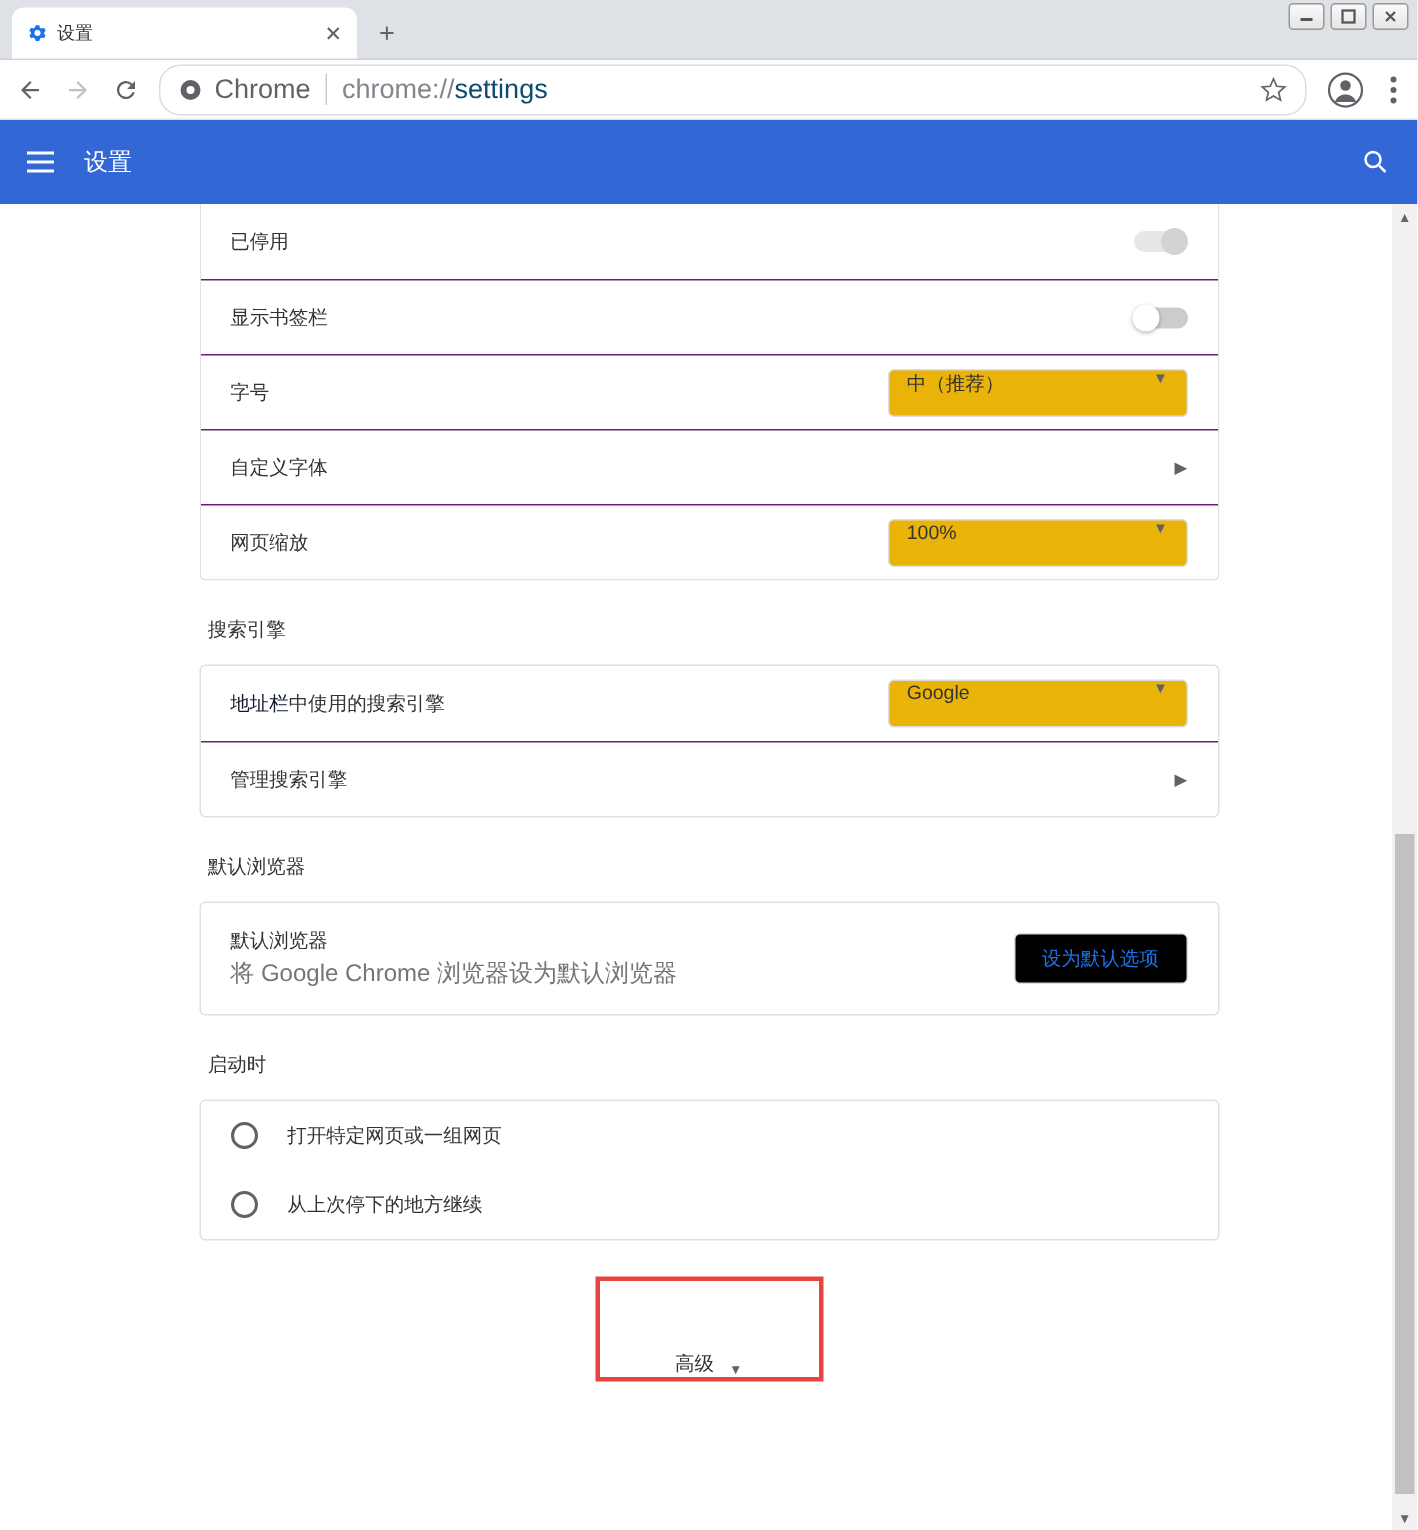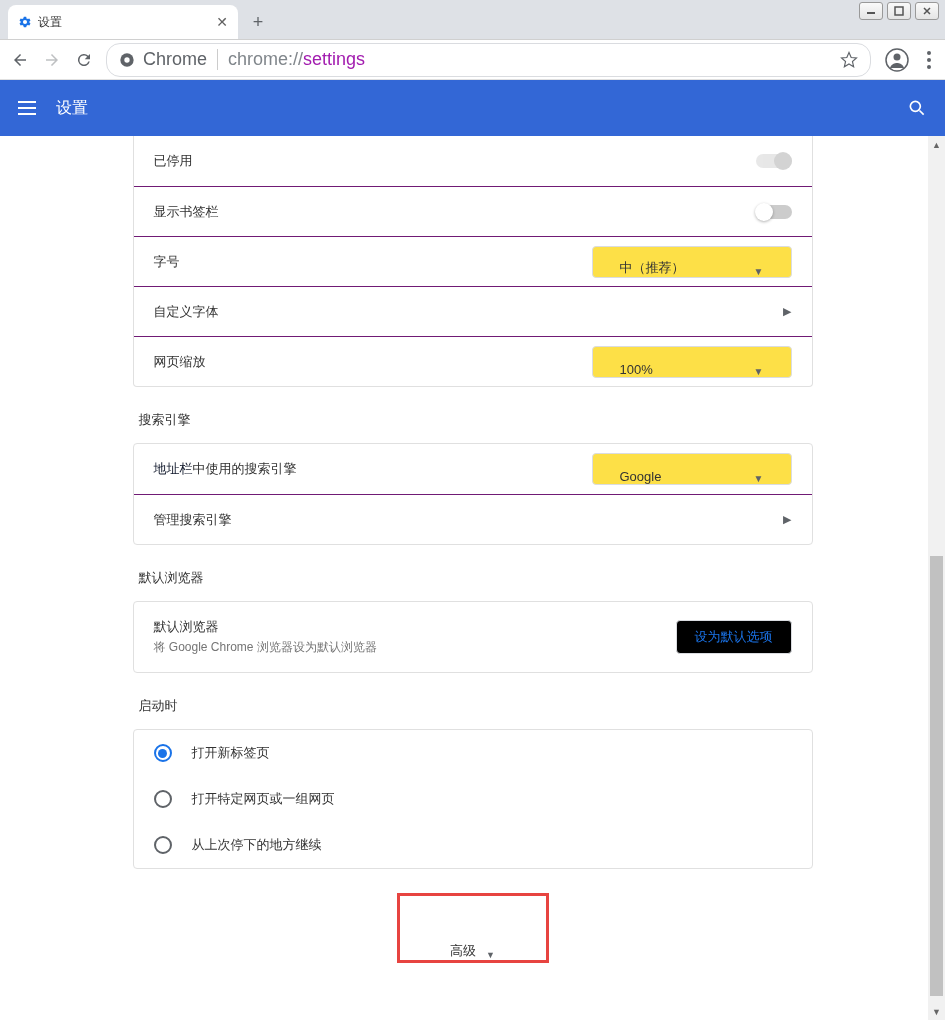--- a/index.html
+++ b/index.html
@@ -15,21 +15,21 @@
 .tab .gear { color: #1a73e8; margin-right: 6px; }
 .tab .close { margin-left: auto; color: #616161; font-size: 14px; cursor: pointer; }
 .new-tab { width: 28px; height: 28px; display: flex; align-items: center; justify-content: center; color: #5f6368; font-size: 18px; cursor: pointer; margin-left: 6px; margin-bottom: 3px; }
 
 
 .addr-bar { height: 40px; background: #fff; display: flex; align-items: center; padding: 0 10px; gap: 12px; border-bottom: 1px solid #e0e0e0; }
 .nav-icon { width: 20px; height: 20px; display: flex; align-items: center; justify-content: center; color: #5f6368; cursor: pointer; }
 .addr-field { flex: 1; height: 28px; border: 1px solid #dadce0; border-radius: 14px; display: flex; align-items: center; padding: 16px 12px; gap: 8px; font-size: 18px; color: #616161; }
 .addr-field .chrome-label { color: #5f6368; border-right: 1px solid #ccc; padding-right: 10px; margin-right: 2px;}
 .addr-field .url-gray { color: #80868b; }
-.addr-field .url-dark { color: #a21caf; }
+.addr-field .url-dark { color: #0c4a6e; }
 .addr-field .star { margin-left: auto; color: #5f6368; }
 .profile-icon { width: 28px; height: 28px; border-radius: 50%; display: flex; align-items: center; justify-content: center; color: #5f6368; }
 .menu-dots { display: flex; flex-direction: column; gap: 3px; cursor: pointer; padding: 4px; }
 .menu-dots span { width: 4px; height: 4px; background: #5f6368; border-radius: 50%; }
 
 
 .settings-header { height: 56px; background: #3367d6; display: flex; align-items: center; padding: 0 18px; color: #fff; }
 .hamburger { display: flex; flex-direction: column; gap: 4px; cursor: pointer; margin-right: 20px; }
 .hamburger span { width: 18px; height: 2px; background: #fff; }
 .settings-title { font-size: 16px; }
@@ -49,31 +49,31 @@
 .row { min-height: 50px; display: flex; align-items: center; padding: 0 20px; border-top: 1px solid #701a75; font-size: 13px; color: #333; }
 .row:first-child { border-top: none; }
 .row-label { flex: 1; }
 .row .link-part { color: #0f172a; }
 
 .toggle { width: 36px; height: 14px; background: #ccc; border-radius: 10px; position: relative; cursor: pointer; }
 .toggle::after { content: ""; position: absolute; width: 18px; height: 18px; background: #fff; border-radius: 50%; top: -2px; left: -1px; box-shadow: 0 1px 3px rgba(0,0,0,.3); }
 .toggle.disabled { opacity: .45; }
 .toggle.disabled::after { left: 18px; background:#9e9e9e; box-shadow:none;}
 
-.dropdown { min-width: 200px; height: 32px; background: #fde047; border: 1px solid #dadce0; border-radius: 4px; display: flex; align-items: flex-end; padding: 0 27px; color: #333; font-size: 13px; cursor: pointer; }
+.dropdown { min-width: 200px; height: 32px; background: #eab308; border: 1px solid #dadce0; border-radius: 4px; display: flex; align-items: flex-start; padding: 0 12px; color: #333; font-size: 13px; cursor: pointer; }
 .dropdown .dd-arrow { margin-left: auto; color: #5f6368; font-size: 10px; }
 
 .chevron { color: #5f6368; font-size: 11px; }
 
 .section-title { font-size: 13px; color: #333; margin: 20px 0 14px 6px; }
 
 .default-row { display: flex; align-items: center; padding: 16px 20px; }
 .default-row .texts { flex: 1; }
 .default-row .t1 { font-size: 13px; color: #333; margin-bottom: 3px; }
-.default-row .t2 { font-size: 12px; color: #757575; }
+.default-row .t2 { font-size: 16px; color: #757575; }
 .outline-btn { border: 1px solid #dadce0; background: #000000; color: #1a73e8; font-size: 13px; padding: 7px 18px; border-radius: 4px; cursor: pointer; }
 
 .radio-row { display: flex; align-items: center; padding: 14px 20px; gap: 20px; font-size: 13px; color: #333; }
 .radio { width: 18px; height: 18px; border: 2px solid #5f6368; border-radius: 50%; display: flex; align-items: center; justify-content: center; }
 .radio.selected { border-color: #1a73e8; }
 .radio.selected::after { content: ""; width: 9px; height: 9px; background: #1a73e8; border-radius: 50%; }
 
 .advanced { width: 152px; height: 70px; margin: 12px auto 0; border: 3px solid #e74440; display: flex; align-items: flex-end; justify-content: center; gap: 10px; font-size: 13px; color: #333; cursor: pointer; }
 .advanced .dd-arrow { color: #5f6368; font-size: 9px; }
 
@@ -232,24 +232,20 @@
           <div class="t1">默认浏览器</div>
           <div class="t2">将 Google Chrome 浏览器设为默认浏览器</div>
         </div>
         <button class="outline-btn">设为默认选项</button>
       </div>
     </div>
 
     <div class="section-title">启动时</div>
     <div class="card">
       <div class="radio-row">
-        <div class="radio selected"></div>
-        <span>打开新标签页</span>
-      </div>
-      <div class="radio-row">
         <div class="radio"></div>
         <span>打开特定网页或一组网页</span>
       </div>
       <div class="radio-row">
         <div class="radio"></div>
         <span>从上次停下的地方继续</span>
       </div>
     </div>
 
     <div class="advanced">

